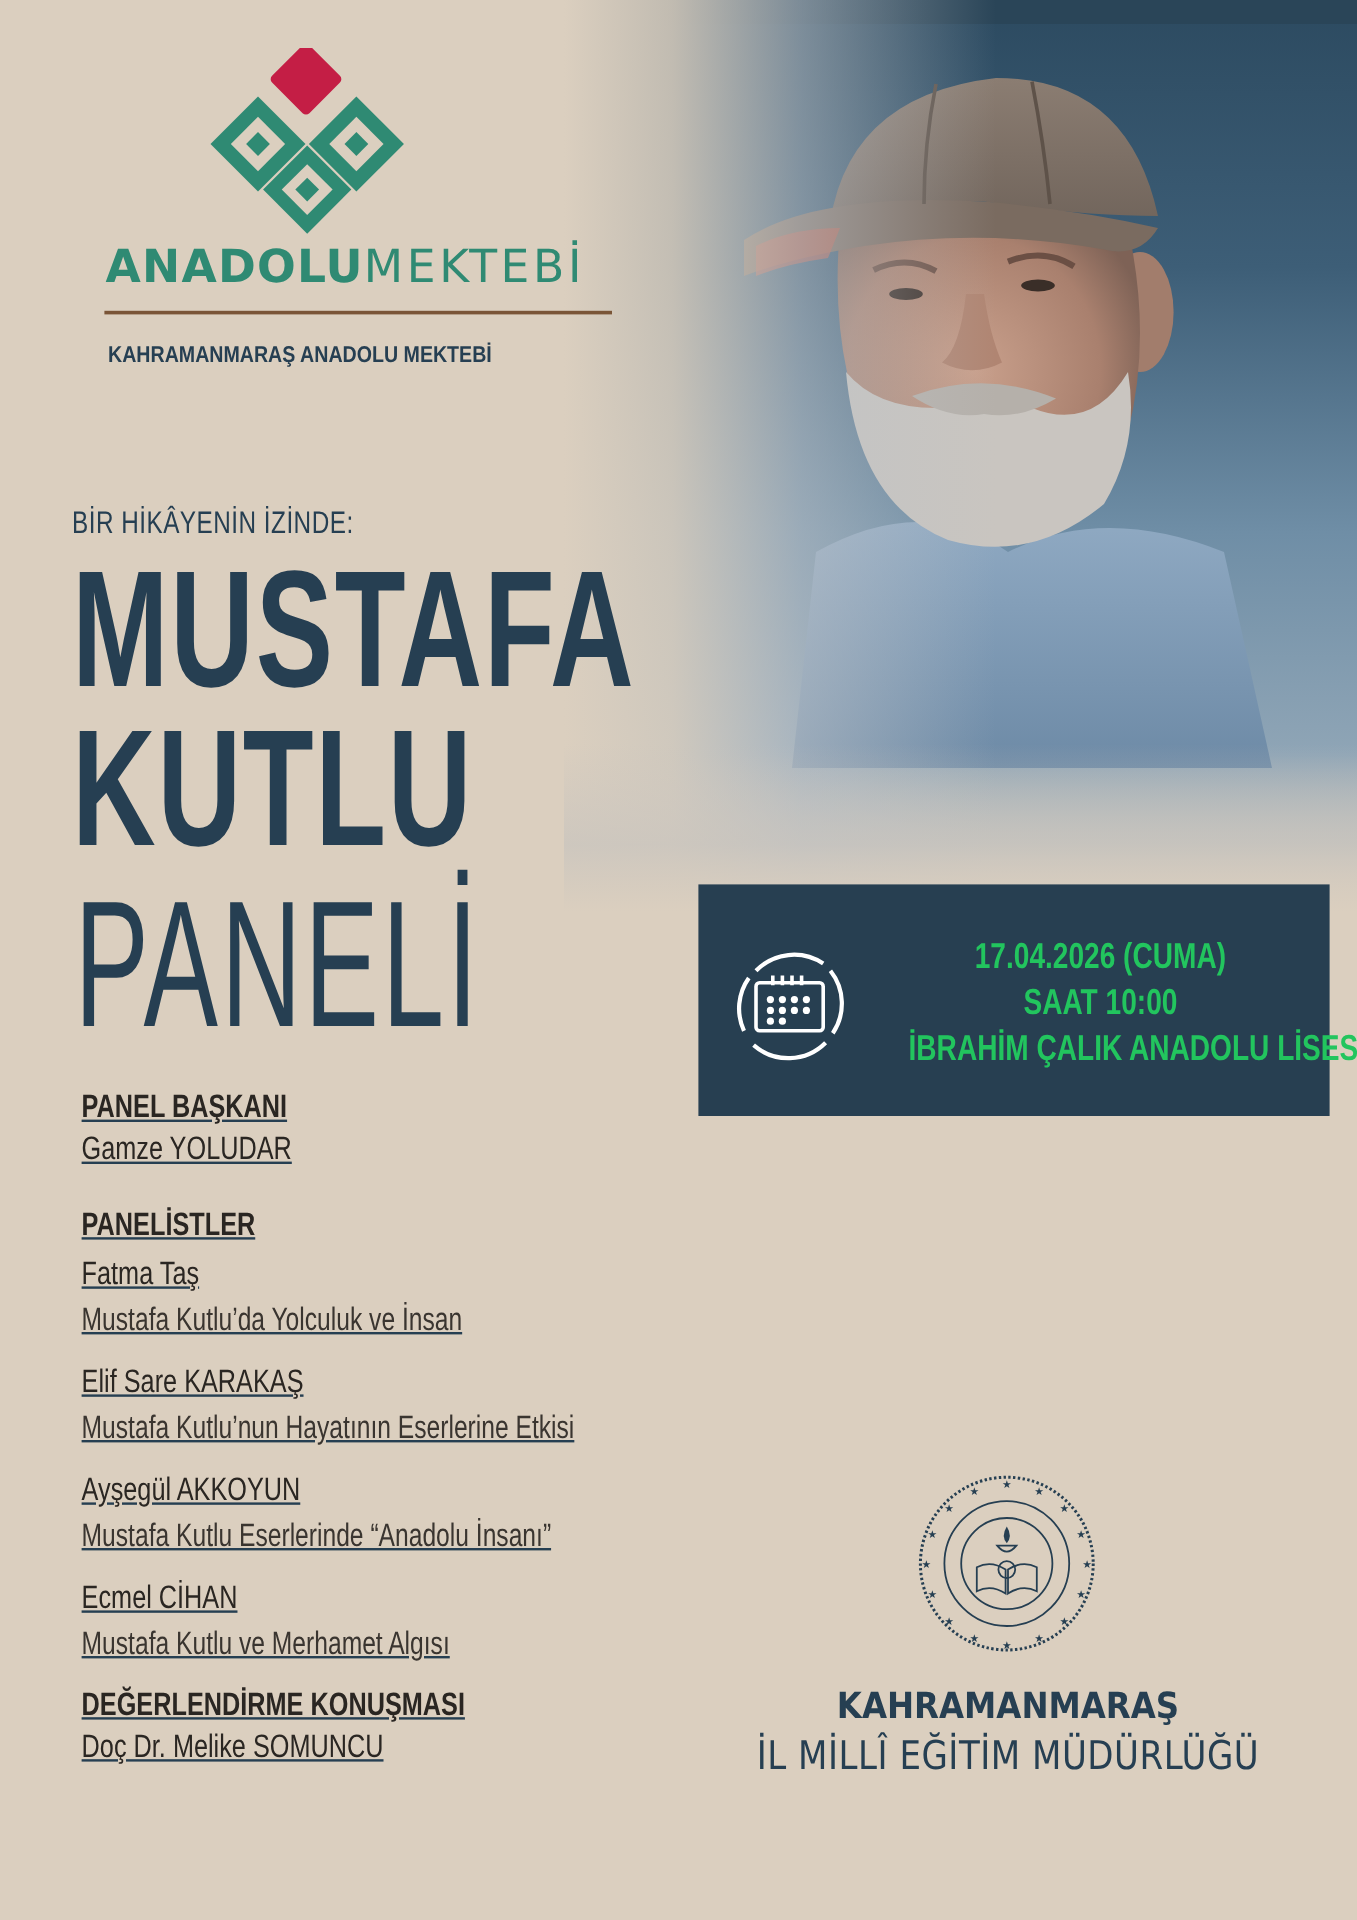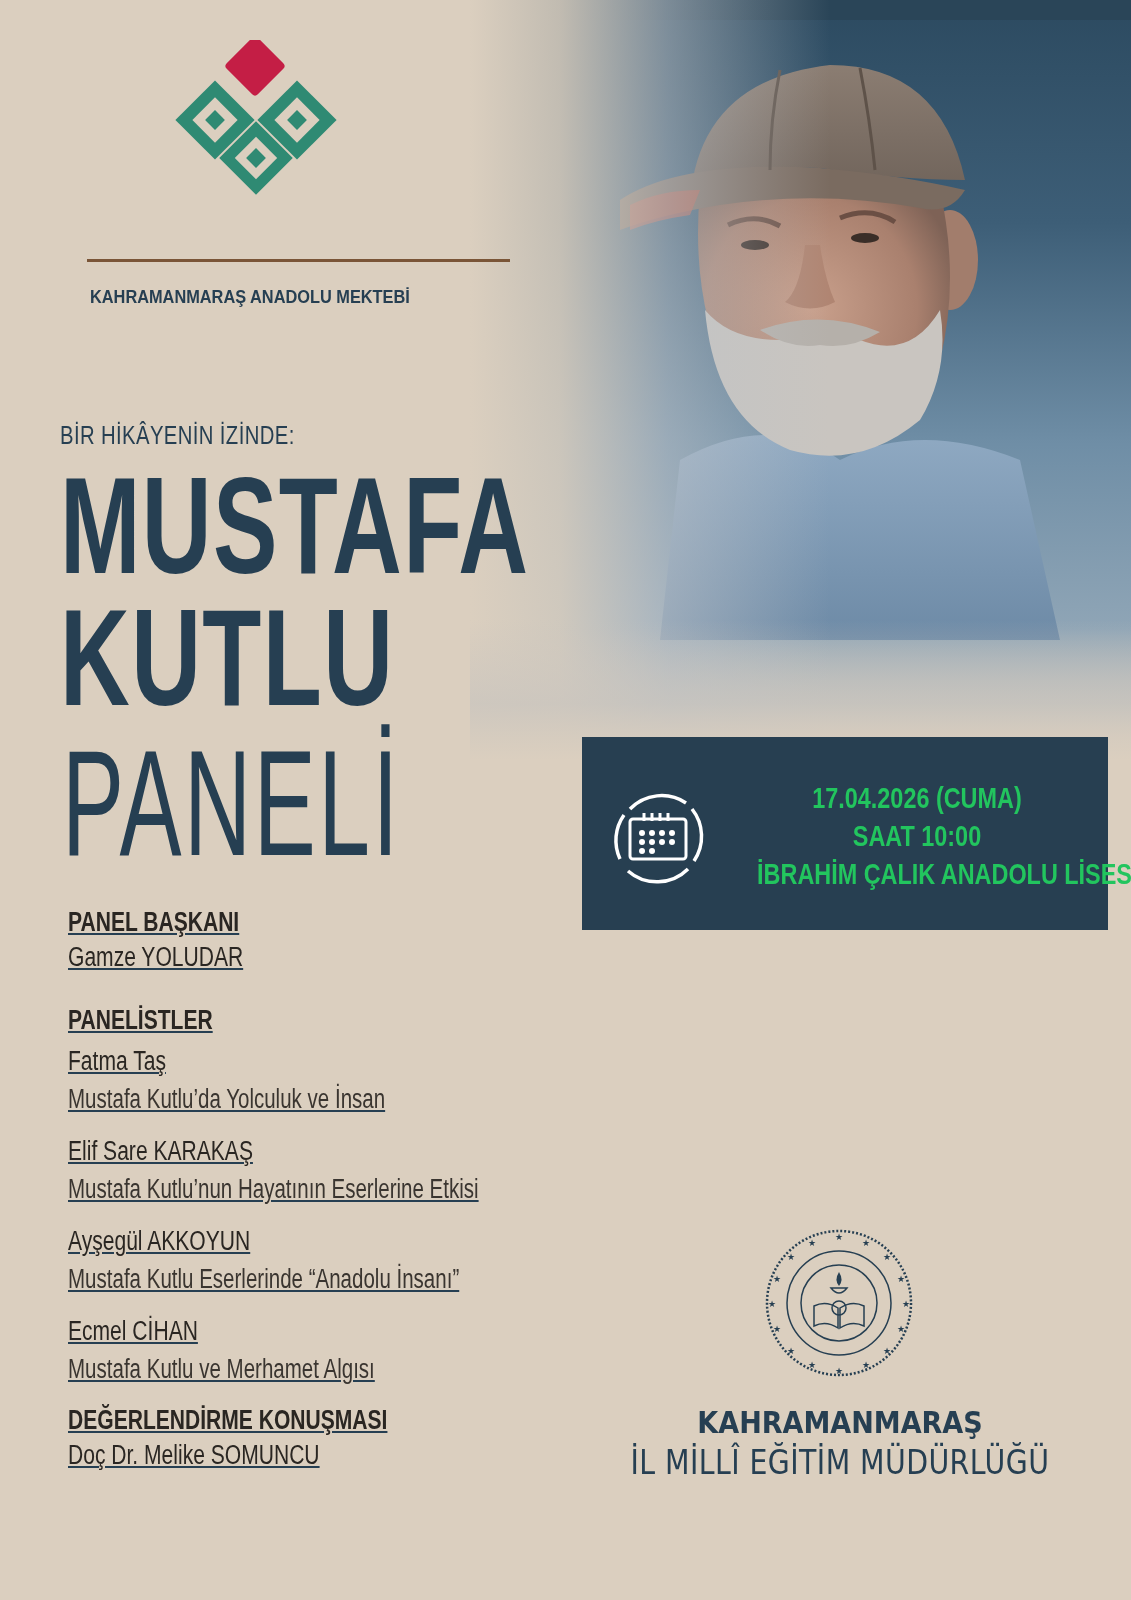--- a/index.html
+++ b/index.html
@@ -170,20 +170,23 @@
         <rect x="115" y="73" width="14" height="14"></rect>
       </g>
       <g transform="rotate(45 81 118)">
         <rect x="55" y="92" width="52" height="52"></rect>
         <rect x="66" y="103" width="30" height="30" fill="#dbcfbf"></rect>
         <rect x="74" y="111" width="14" height="14"></rect>
       </g>
     </g>
   </svg>
 
+  <div class="brand">
+    <span class="b1">ANADOLU</span><span class="b2">MEKTEBİ</span>
+  </div>
   <div class="brand-rule"></div>
   <div class="org-name">KAHRAMANMARAŞ ANADOLU MEKTEBİ</div>
 
   <div class="kicker">BİR HİKÂYENİN İZİNDE:</div>
   <div class="title-1">MUSTAFA</div>
   <div class="title-2">KUTLU</div>
   <div class="title-3">PANELİ</div>
 
   <div class="info-box">
     <svg class="cal-icon" viewBox="0 0 100 100">

